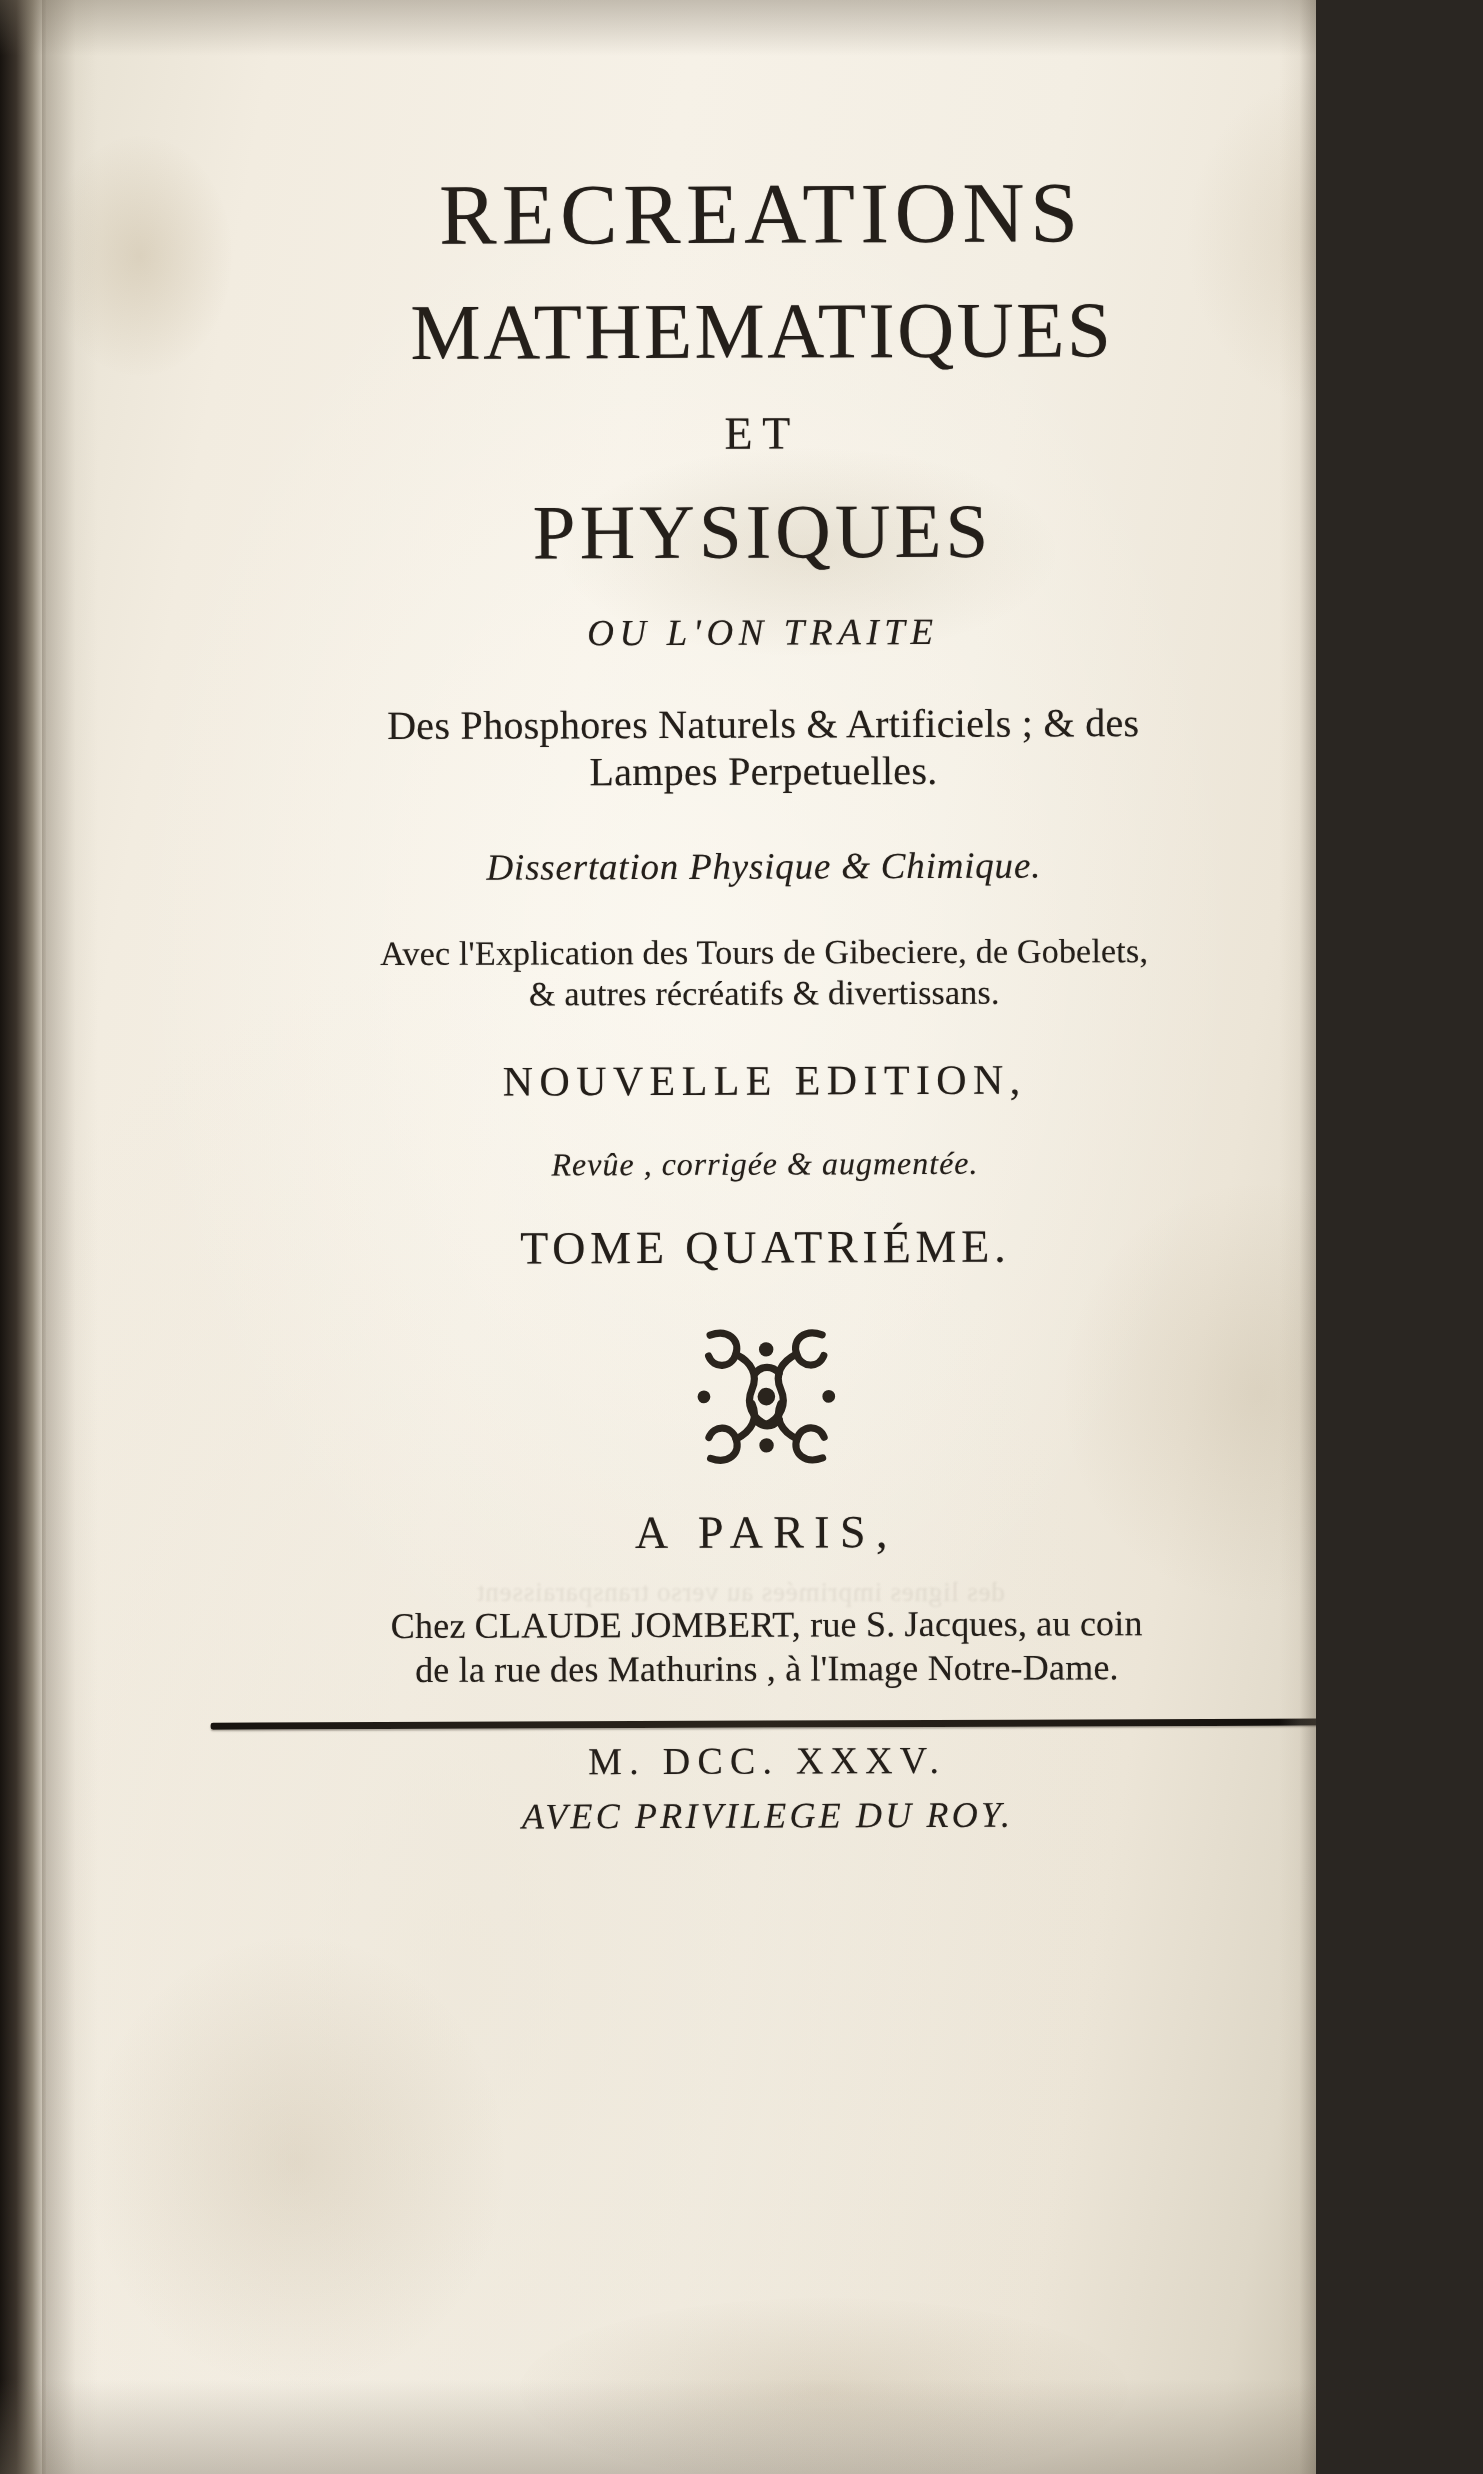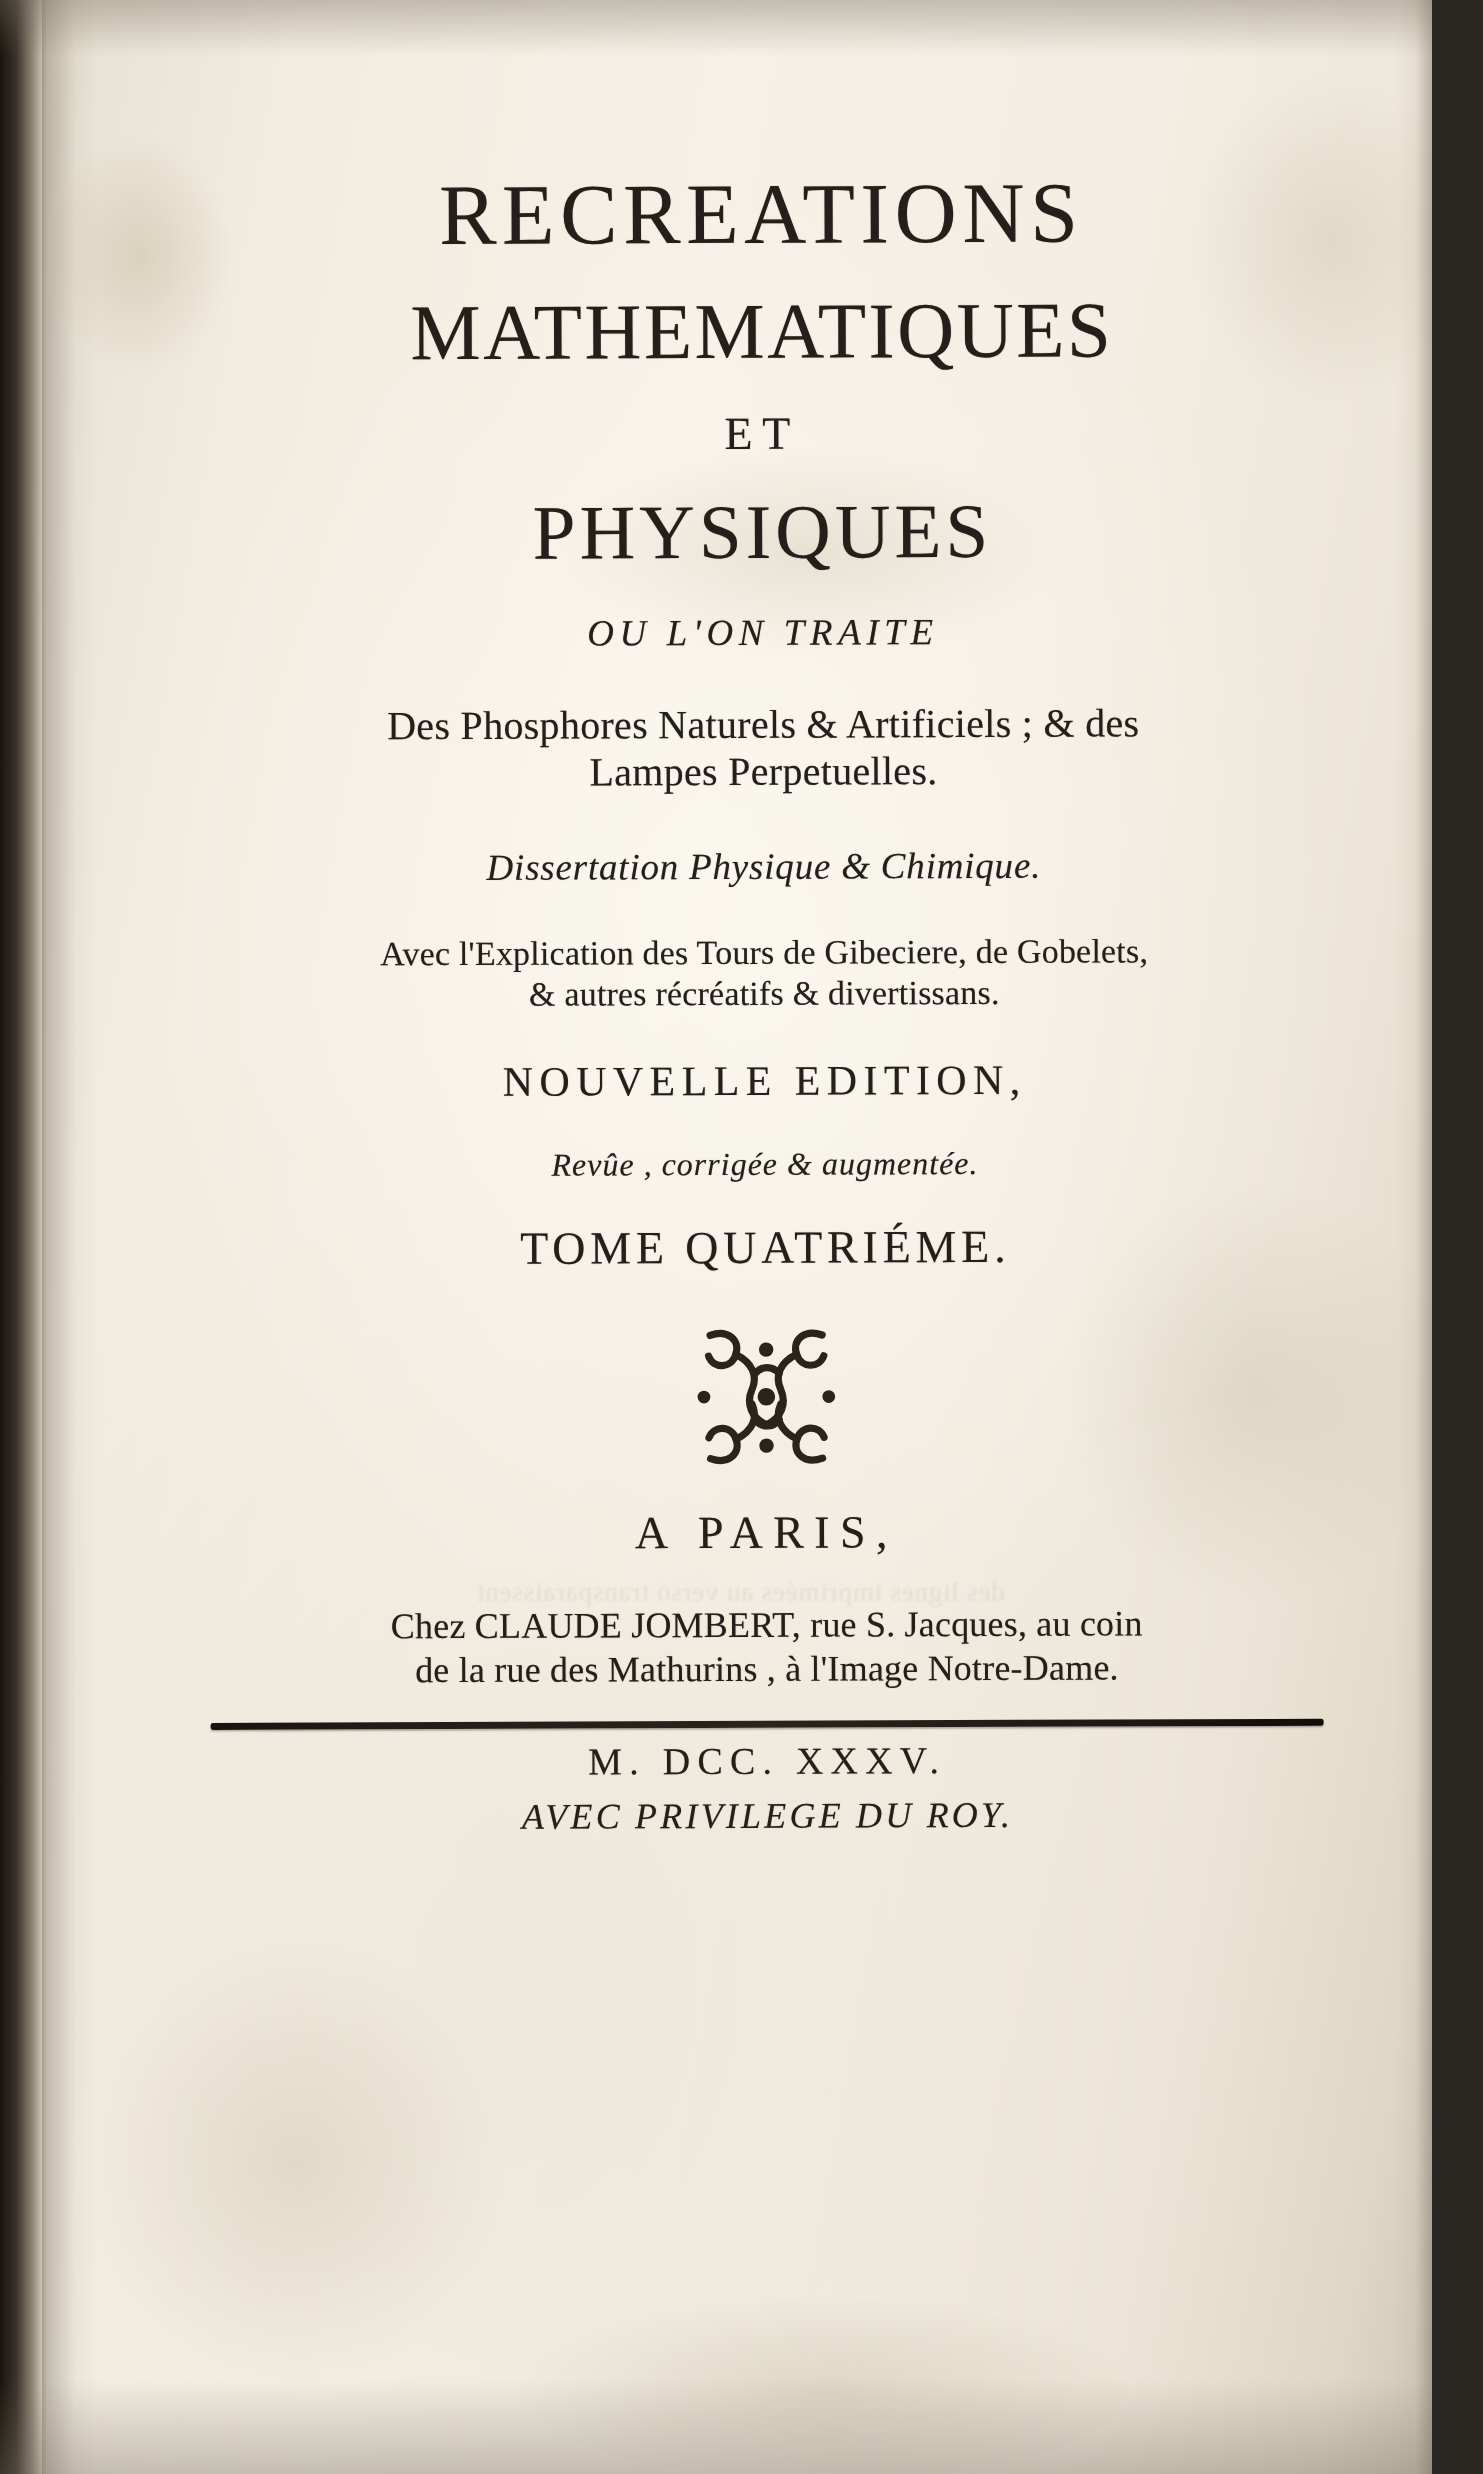--- a/index.html
+++ b/index.html
@@ -10,21 +10,21 @@
   body {
     width: 1484px;
     height: 2475px;
     overflow: hidden;
     font-family: "Liberation Serif", serif;
   }
 
   
   #page {
     position: relative;
-    width: 1432px;
+    width: 1316px;
     height: 2475px;
     background:
       radial-gradient(ellipse 60% 45% at 52% 38%, rgba(255,253,247,0.55) 0%, rgba(255,253,247,0) 70%),
       radial-gradient(ellipse 70% 55% at 35% 80%, rgba(233,226,211,0.55) 0%, rgba(233,226,211,0) 75%),
       linear-gradient(100deg, #ddd6c6 0%, #e9e3d5 6%, #f2ece0 16%, #f6f1e7 40%, #f3eee3 62%, #ece5d7 82%, #ded7c7 94%, #cdc5b3 100%);
     overflow: hidden;
   }
 
   
   #gutter-left {

